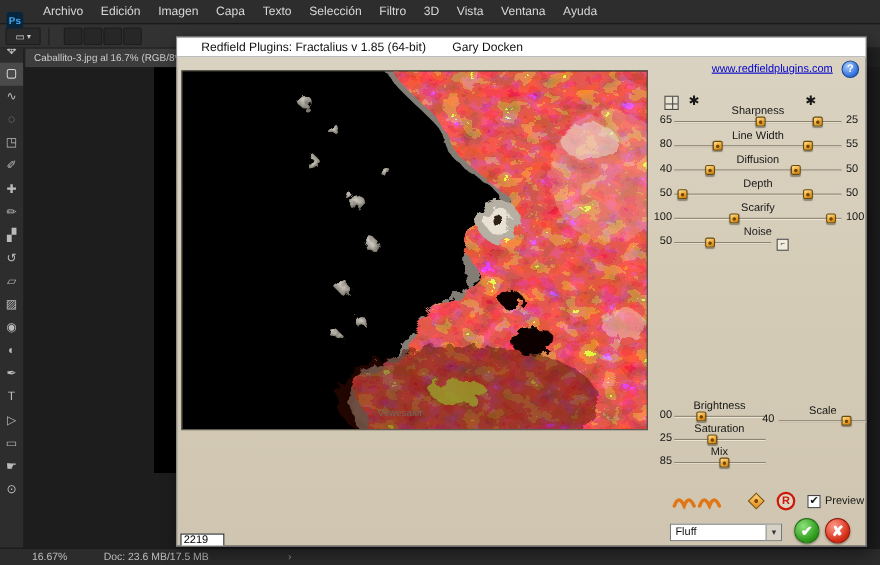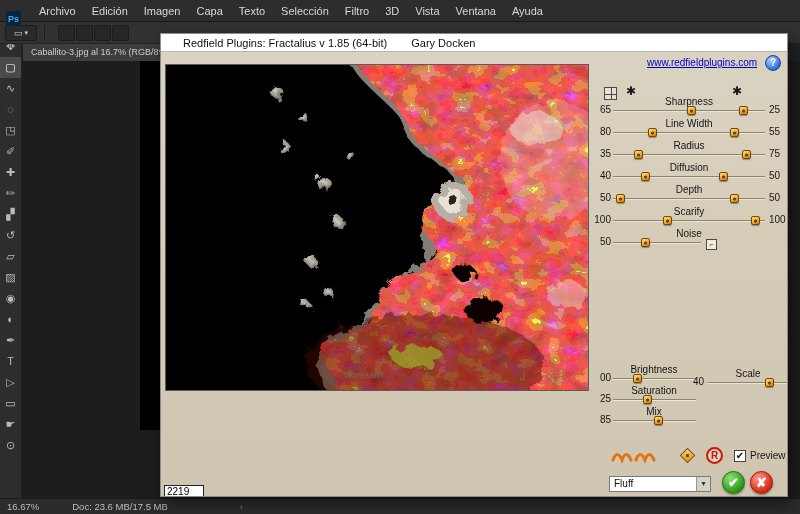--- a/index.html
+++ b/index.html
@@ -17,21 +17,21 @@
 .selectmask{position:absolute;left:530px;top:25px;height:17px;padding:0 10px;background:#565656;border:1px solid #404040;border-radius:3px;color:#d2d2d2;font-size:10px;line-height:15px;white-space:nowrap}
 .toolbar{position:absolute;left:0;top:22px;width:22px;height:476px;background:#2d2d2d;border-right:1px solid #202020;z-index:3}
 .tchev{height:14px;text-align:center;color:#8f8f8f;font-size:9px;line-height:14px}
 .tool{height:21px;line-height:21px;text-align:center;font-size:11px;color:#bababa}
 .tool.active{background:#4a4a4a;color:#fff}
 .tabbar{position:absolute;left:22px;top:44px;width:778px;height:17px;background:#232323;z-index:2}
 .tab{position:absolute;left:1px;top:0;height:17px;padding:0 8px;background:#3d3d3d;color:#cccccc;font-size:9px;line-height:17px;border-right:1px solid #1a1a1a;white-space:nowrap}
 .canvas{position:absolute;left:22px;top:61px;width:778px;height:437px;background:#1d1d1d}
 .docimg{position:absolute;left:118px;top:0;width:330px;height:369px;background:#000}
 .statusbar{position:absolute;left:0;top:498px;width:800px;height:16px;background:#2c2c2c;border-top:1px solid #1a1a1a;display:flex;align-items:center;color:#bdbdbd;font-size:9.5px;z-index:3}
-.zoomtxt{margin-left:7px}
+.zoomtxt{margin-left:29px}
 .doctxt{margin-left:33px}
 .statchev{margin-left:72px;color:#8f8f8f}
 
 
 .dialog{position:absolute;left:160px;top:33px;width:628px;height:464px;background:linear-gradient(180deg,#dbd3c2,#d4cbb6 55%,#cfc5b0);border:1px solid #8c8c8c;box-shadow:4px 6px 16px rgba(0,0,0,.55);z-index:10;overflow:hidden}
 .dtitle{position:absolute;left:0;top:0;width:100%;height:18px;background:#ffffff;border-bottom:1px solid #b5b5b5;font-size:11px;color:#101010;line-height:18px;padding-left:22px;white-space:nowrap}
 .dauthor{margin-left:24px}
 .preview{position:absolute;left:4px;top:30px;width:424px;height:327px;border:1px solid #5f5b52;background:#000}
 .preview svg{display:block;width:100%;height:100%}
 .numfield{position:absolute;left:3px;top:451px;width:40px;height:13px;background:#fff;border:1px solid #222;font-size:10px;font-family:"Liberation Sans",sans-serif;padding:0 2px;color:#000}
@@ -225,29 +225,20 @@
       <div class="srow">
         <span class="slabel">Line Width</span>
         <span class="sv svl">80</span>
         <div class="strack">
           <span class="thumb" style="left:26%"></span>
           <span class="thumb" style="left:80%"></span>
         </div>
         <span class="sv svr">55</span>
       </div>
       <div class="srow">
-        <span class="slabel">Radius</span>
-        <span class="sv svl">35</span>
-        <div class="strack">
-          <span class="thumb" style="left:17%"></span>
-          <span class="thumb" style="left:88%"></span>
-        </div>
-        <span class="sv svr">75</span>
-      </div>
-      <div class="srow">
         <span class="slabel">Diffusion</span>
         <span class="sv svl">40</span>
         <div class="strack">
           <span class="thumb" style="left:22%"></span>
           <span class="thumb" style="left:73%"></span>
         </div>
         <span class="sv svr">50</span>
       </div>
       <div class="srow">
         <span class="slabel">Depth</span>

